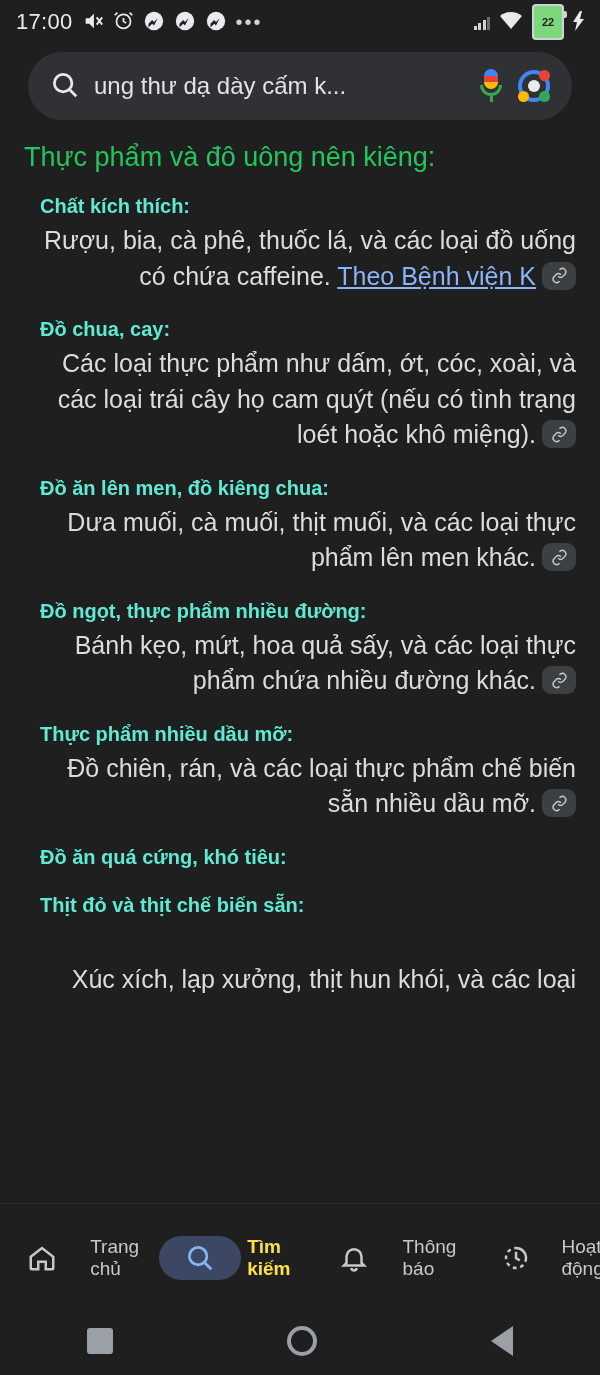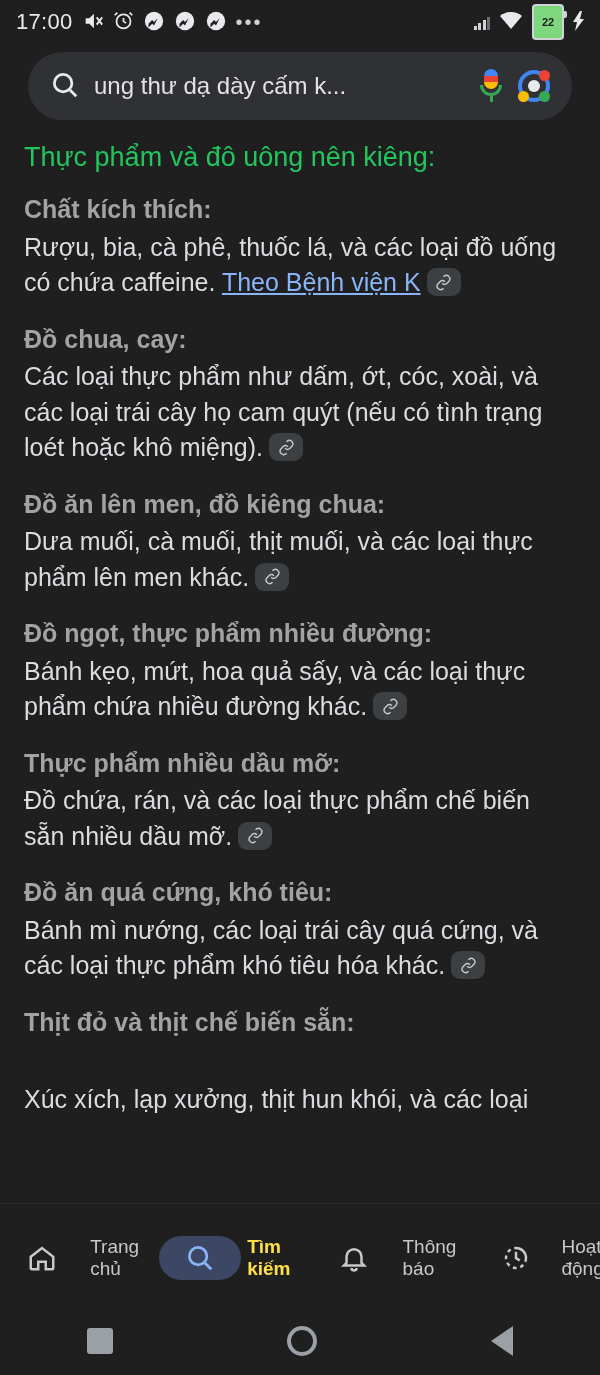--- a/index.html
+++ b/index.html
@@ -111,30 +111,32 @@
   .intro {
     font-size: 27px;
     color: #22c55e;
     line-height: 1.3;
     margin-bottom: 18px;
     white-space: nowrap;
     overflow: hidden;
   }
   .blk { margin-bottom: 22px; }
   .blk h3 {
-    font-size: 25px;
+    font-size: 20px;
     font-weight: bold;
-    color: #a3a3a3;
+    color: #5eead4;
     line-height: 1.3;
     margin-bottom: 4px;
+    margin-left: 16px;
   }
   .blk p {
     font-size: 25px;
     line-height: 1.42;
     color: #dadce0;
+    text-align: right;
   }
   .blk p a {
     color: #8ab4f8;
     text-decoration: underline;
   }
   .chip {
     display: inline-flex;
     align-items: center;
     justify-content: center;
     width: 34px; height: 28px;
@@ -317,36 +319,30 @@
       <p><span>Bánh kẹo, mứt, hoa quả sấy, và các loại thực phẩm chứa nhiều đường khác.</span><span class="chip">
             <svg width="17" height="17" viewBox="0 0 24 24" fill="none" stroke="#c6c8ca" stroke-width="2">
               <path d="M10 13a5 5 0 0 0 7 0l3-3a5 5 0 0 0-7-7l-1 1"></path>
               <path d="M14 11a5 5 0 0 0-7 0l-3 3a5 5 0 0 0 7 7l1-1"></path>
             </svg>
           </span></p>
     </div>
 
     <div class="blk">
       <h3>Thực phẩm nhiều dầu mỡ:</h3>
-      <p><span>Đồ chứa, rán, và các loại thực phẩm chế biến sẵn nhiều dầu mỡ.</span><span class="chip">
+      <p><span>Đồ chiên, rán, và các loại thực phẩm chế biến sẵn nhiều dầu mỡ.</span><span class="chip">
             <svg width="17" height="17" viewBox="0 0 24 24" fill="none" stroke="#c6c8ca" stroke-width="2">
               <path d="M10 13a5 5 0 0 0 7 0l3-3a5 5 0 0 0-7-7l-1 1"></path>
               <path d="M14 11a5 5 0 0 0-7 0l-3 3a5 5 0 0 0 7 7l1-1"></path>
             </svg>
           </span></p>
     </div>
 
     <div class="blk">
       <h3>Đồ ăn quá cứng, khó tiêu:</h3>
-      <p><span>Bánh mì nướng, các loại trái cây quá cứng, và các loại thực phẩm khó tiêu hóa khác.</span><span class="chip">
-            <svg width="17" height="17" viewBox="0 0 24 24" fill="none" stroke="#c6c8ca" stroke-width="2">
-              <path d="M10 13a5 5 0 0 0 7 0l3-3a5 5 0 0 0-7-7l-1 1"></path>
-              <path d="M14 11a5 5 0 0 0-7 0l-3 3a5 5 0 0 0 7 7l1-1"></path>
-            </svg>
-          </span></p>
     </div>
 
     <div class="blk cut">
       <h3>Thịt đỏ và thịt chế biến sẵn:</h3>
       <p>Xúc xích, lạp xưởng, thịt hun khói, và các loại</p>
     </div>
 
   </div>
 
   <div class="bottomnav">

